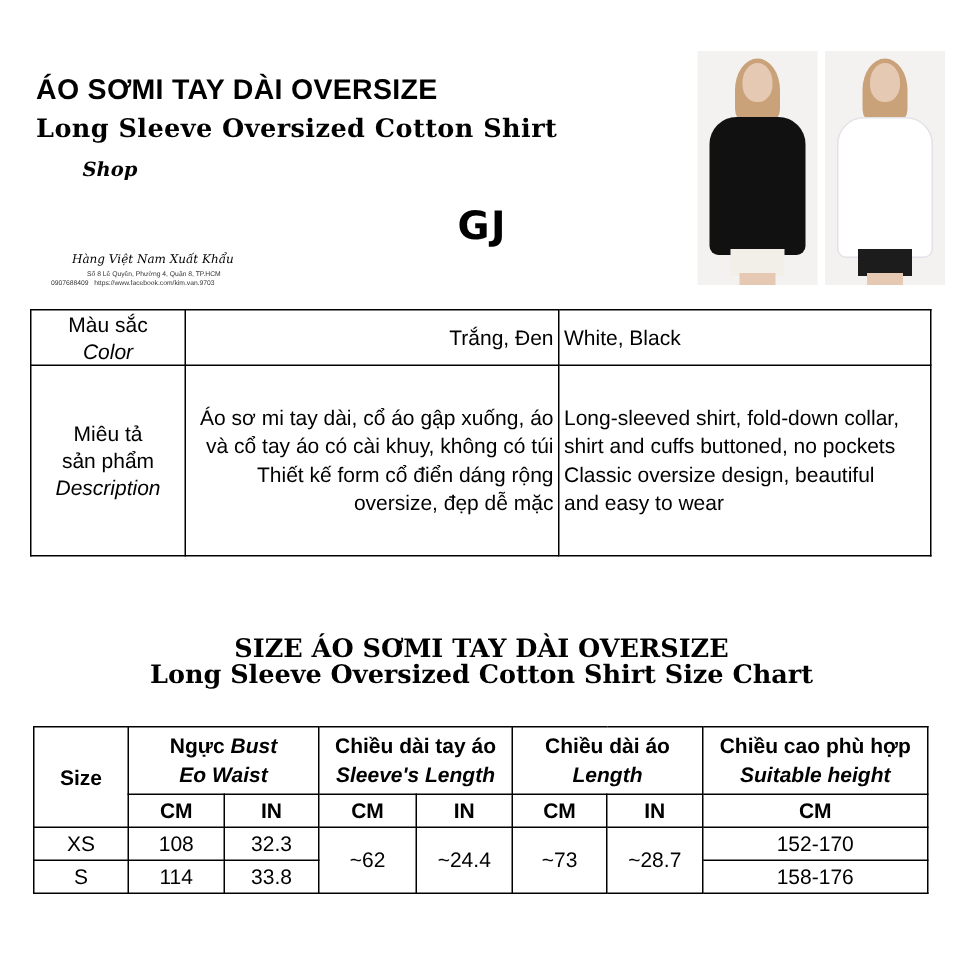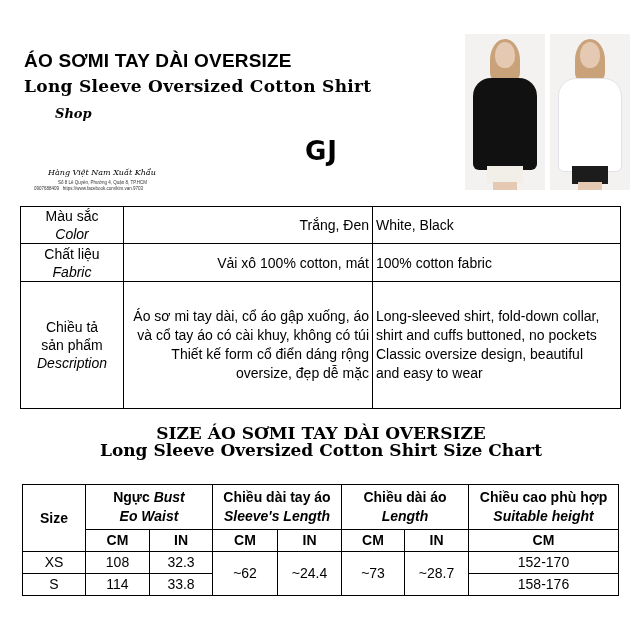--- a/index.html
+++ b/index.html
@@ -66,27 +66,22 @@
   </div>
 </div>
 
 <table class="abs t1">
   <tbody>
       <tr style="height:37px;">
     <td class="lbl"><span>Màu sắc</span><br><i>Color</i></td>
     <td class="vn">Trắng, Đen</td>
     <td class="en">White, Black</td>
   </tr>
-  <tr style="height:38px;">
-    <td class="lbl"><span>Chất liệu</span><br><i>Fabric</i></td>
-    <td class="vn">Vải xô 100% cotton, mát</td>
-    <td class="en">100% cotton fabric</td>
-  </tr>
   <tr style="height:127px;">
-    <td class="lbl"><span>Chiều tả</span><br><span>sản phẩm</span><br><i>Description</i></td>
+    <td class="lbl"><span>Miêu tả</span><br><span>sản phẩm</span><br><i>Description</i></td>
     <td class="vn" style="line-height:19px;">
       <span>Áo sơ mi tay dài, cổ áo gập xuống, áo</span><br>
       <span>và cổ tay áo có cài khuy, không có túi</span><br>
       <span>Thiết kế form cổ điển dáng rộng</span><br>
       <span>oversize, đẹp dễ mặc</span>
     </td>
     <td class="en" style="line-height:19px;">
       <span>Long-sleeved shirt, fold-down collar,</span><br>
       <span>shirt and cuffs buttoned, no pockets</span><br>
       <span>Classic oversize design, beautiful</span><br>

